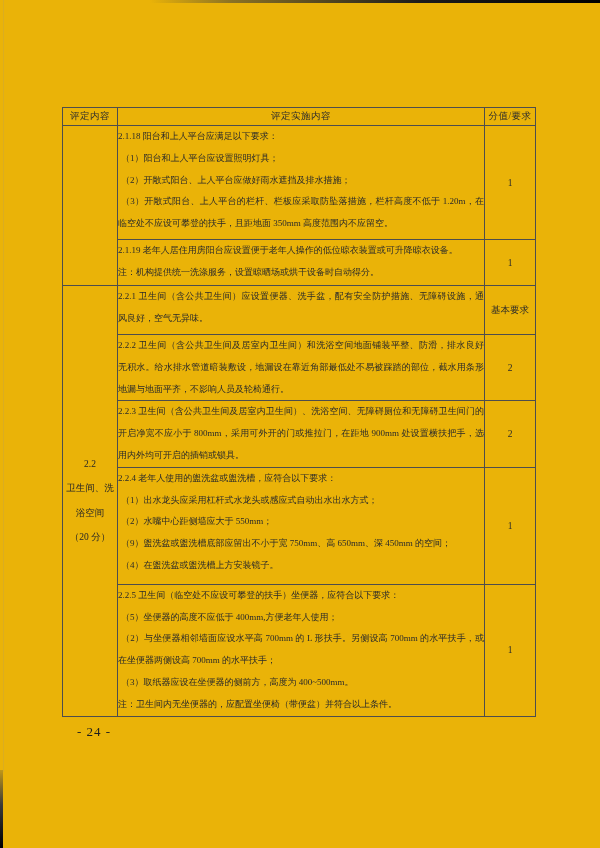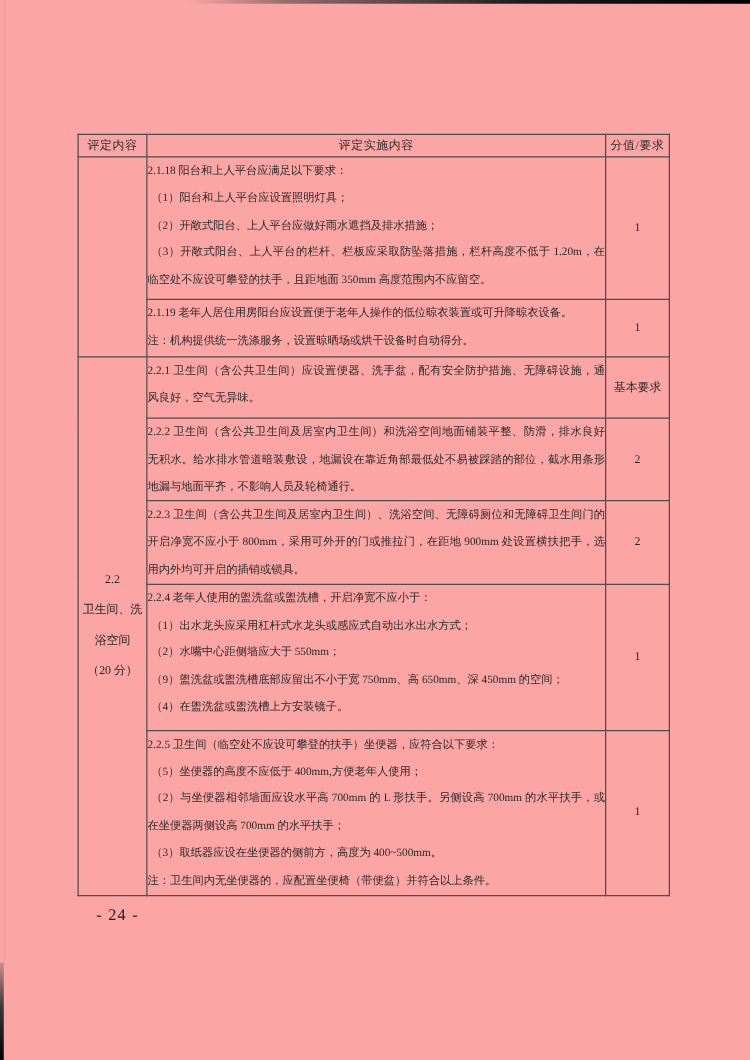--- a/index.html
+++ b/index.html
@@ -1,20 +1,20 @@
 <!DOCTYPE html>
 <html><head>
 <meta charset="utf-8">
 <style>
   html,body { margin:0; padding:0; }
   .page {
     position: relative;
     width: 600px;
     height: 848px;
-    background: #fca5a5;
+    background: #eab308;
     overflow: hidden;
     font-family: "Liberation Serif", "DejaVu Serif", serif;
     color: #262626;
   }
   
   .scan-edge-top {
     position: absolute; top: 0; left: 150px; width: 450px; height: 3px;
     background: linear-gradient(90deg, rgba(60,60,60,0) 0%, rgba(60,60,60,.55) 18%, #1c1c1c 60%, #000 100%);
   }
   .scan-edge-left-bottom {
@@ -153,21 +153,21 @@
       <td class="content" style="height:64px">
         <div class="ln full">2.2.3 卫生间（含公共卫生间及居室内卫生间）、洗浴空间、无障碍厕位和无障碍卫生间门的</div>
         <div class="ln full">开启净宽不应小于 800mm，采用可外开的门或推拉门，在距地 900mm 处设置横扶把手，选</div>
         <div class="ln">用内外均可开启的插销或锁具。</div>
       </td>
       <td class="score">2</td>
     </tr>
 
     <tr>
       <td class="content" style="height:116px">
-        <div class="ln">2.2.4 老年人使用的盥洗盆或盥洗槽，开启净宽不应小于：</div>
+        <div class="ln">2.2.4 老年人使用的盥洗盆或盥洗槽，应符合以下要求：</div>
         <div class="ln sub">（1）出水龙头应采用杠杆式水龙头或感应式自动出水出水方式；</div>
         <div class="ln sub">（2）水嘴中心距侧墙应大于 550mm；</div>
         <div class="ln sub">（9）盥洗盆或盥洗槽底部应留出不小于宽 750mm、高 650mm、深 450mm 的空间；</div>
         <div class="ln sub">（4）在盥洗盆或盥洗槽上方安装镜子。</div>
       </td>
       <td class="score">1</td>
     </tr>
 
     <tr>
       <td class="content" style="height:129px">

